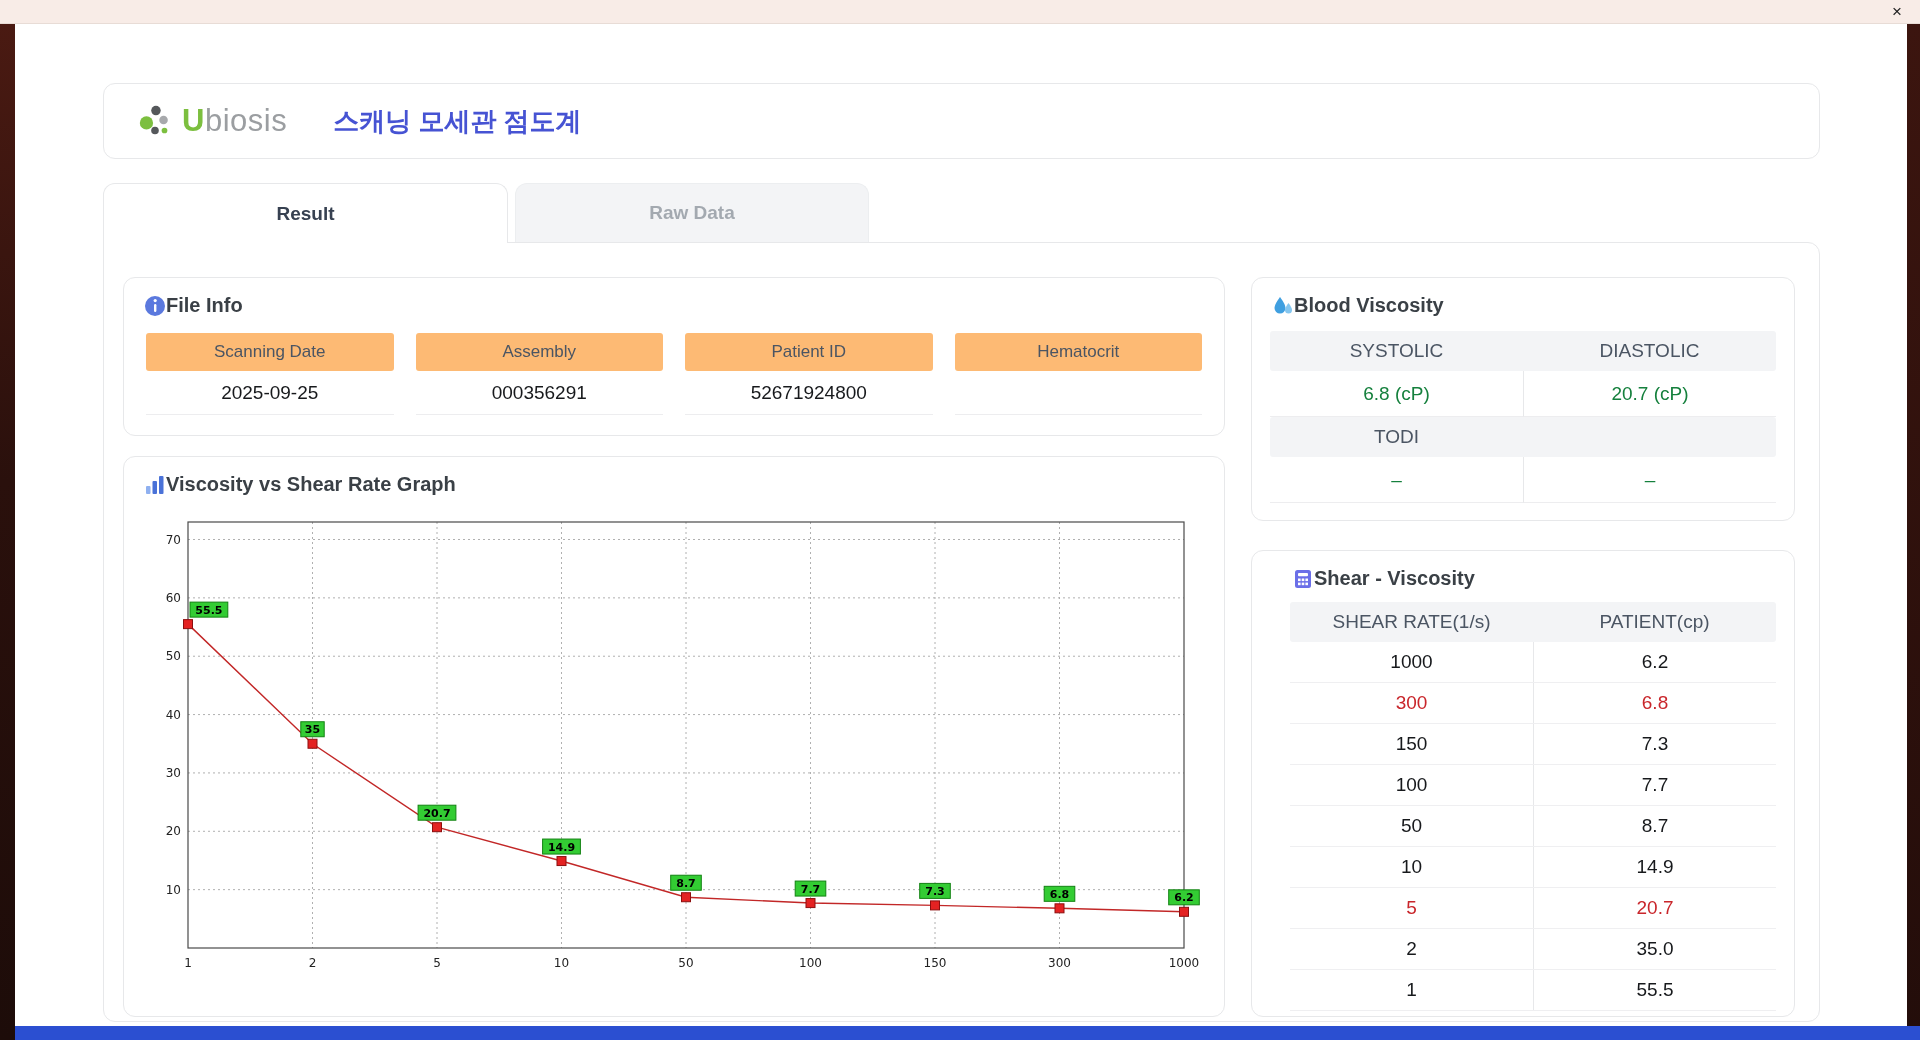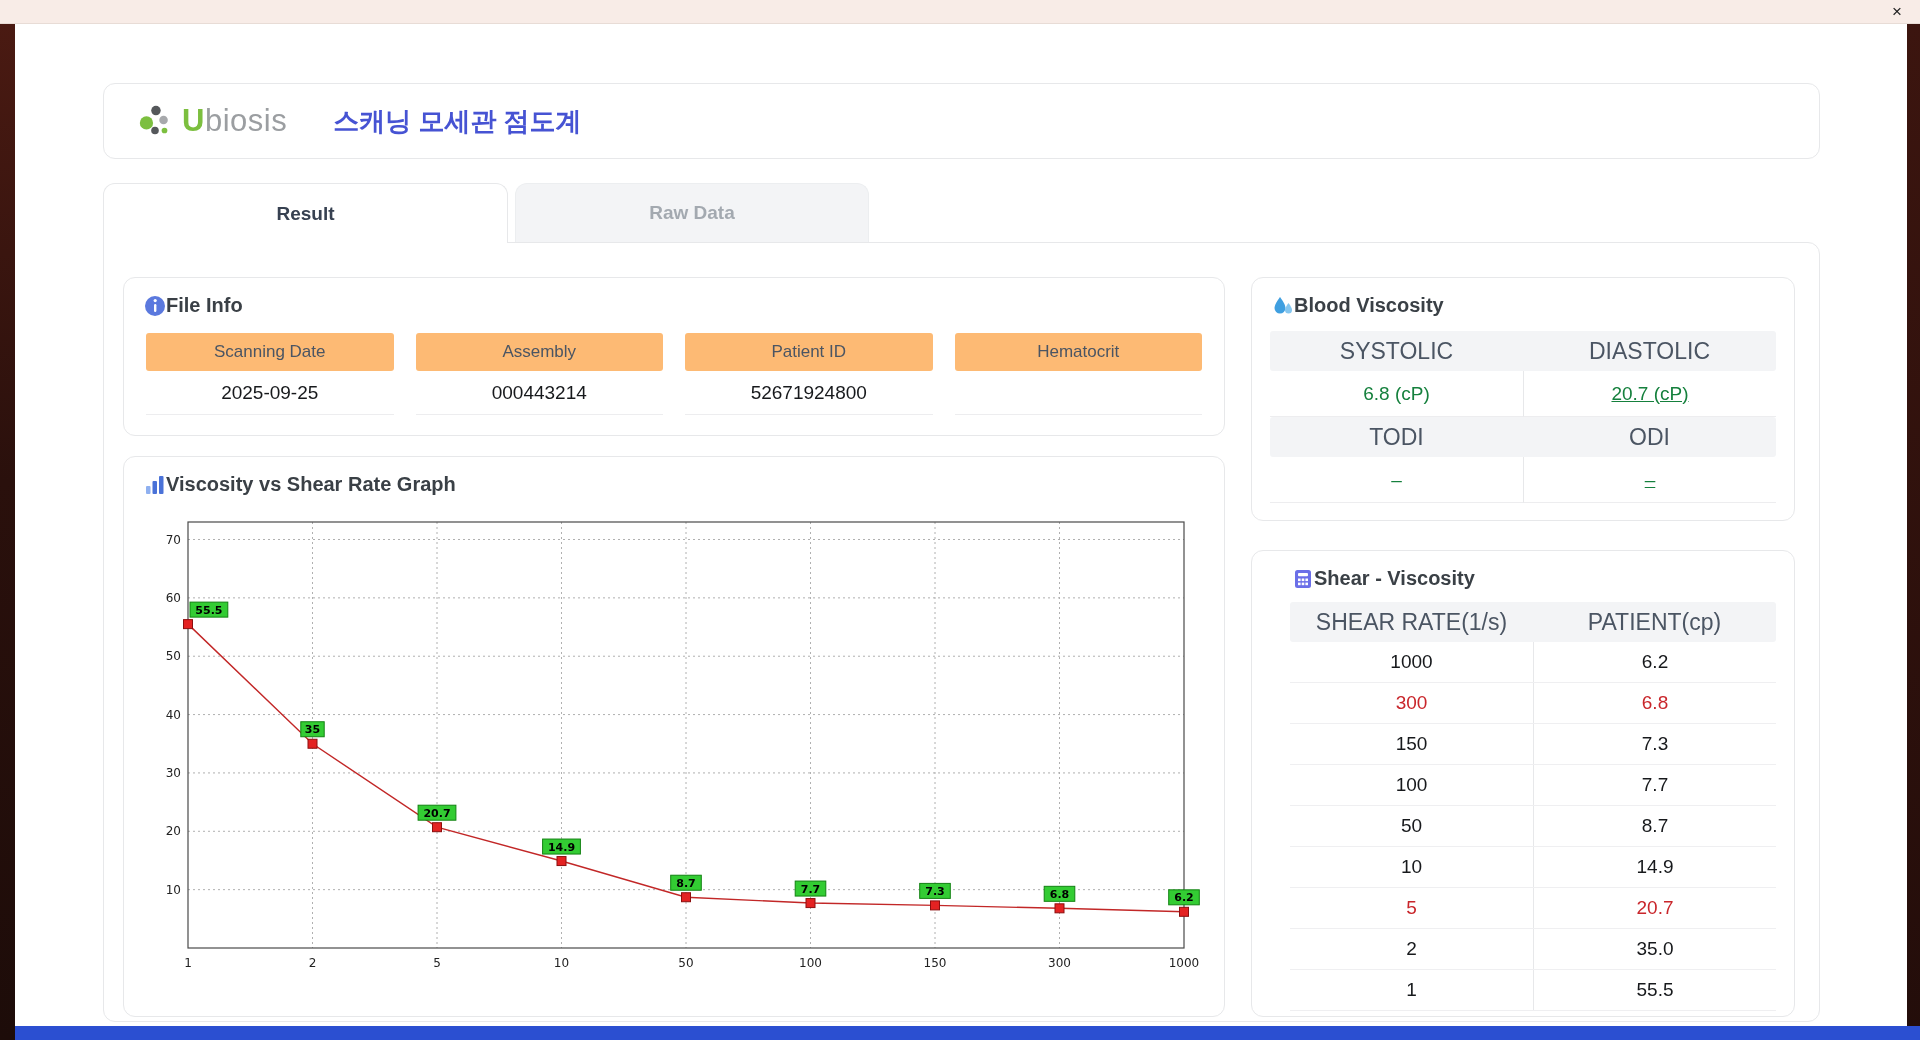--- a/index.html
+++ b/index.html
@@ -40,24 +40,24 @@
   .vcell { height:44px; display:flex; align-items:center; justify-content:center; font-size:19px; color:#17191c; border-bottom:1px solid #ededef; }
 
   
   .graph-card { left:19px; top:213px; width:1102px; height:561px; }
   .chart-wrap { margin:0 18px; }
   svg text { font-family:"DejaVu Sans", sans-serif; }
 
   
   .bv-card { left:1147px; top:34px; width:544px; height:244px; }
   .bv-head { display:grid; grid-template-columns:1fr 1fr; background:#f3f4f6; border-radius:3px; height:40px; margin:4px 18px 0; }
-  .bv-head > div { display:flex; align-items:center; justify-content:center; font-size:23px; font-weight:500; color:#4b5563; }
+  .bv-head > div { display:flex; align-items:center; justify-content:center; font-size:19px; font-weight:500; color:#4b5563; }
   .bv-vals { display:grid; grid-template-columns:1fr 1fr; margin:0 18px; }
   .bv-vals > div { height:46px; display:flex; align-items:center; justify-content:center; font-size:19px; color:#15803d; border-bottom:1px solid #ededef; }
-  .bv-vals > div + div { border-left:1px solid #e7e8ea;text-decoration:underline; }
+  .bv-vals > div + div { border-left:1px solid #e7e8ea; }
 
   .sv-card { left:1147px; top:307px; width:544px; height:467px;padding-left:20px; }
   .sv-body { margin:2px 18px 0; }
   .srow { display:grid; grid-template-columns:1fr 1fr; height:41px; border-bottom:1px solid #efeff1; }
   .srow > div { display:flex; align-items:center; justify-content:center; font-size:19px; color:#17191c; }
   .srow > div + div { border-left:1px solid #e7e8ea; }
   .srow.red > div { color:#c9262b; }
 </style>
 </head>
 <body>
@@ -97,21 +97,21 @@
       </svg>
       <span>File Info</span>
     </div>
     <div class="fi-grid">
         <div>
           <div class="hbar">Scanning Date</div>
           <div class="vcell">2025-09-25</div>
         </div>
         <div>
           <div class="hbar">Assembly</div>
-          <div class="vcell">000443214</div>
+          <div class="vcell">000356291</div>
         </div>
         <div>
           <div class="hbar">Patient ID</div>
           <div class="vcell">52671924800</div>
         </div>
         <div>
           <div class="hbar">Hematocrit</div>
           <div class="vcell"></div>
         </div>
       </div>
@@ -203,21 +203,20 @@
     <div class="bv-head">
       <div>SYSTOLIC</div>
       <div>DIASTOLIC</div>
     </div>
     <div class="bv-vals">
       <div>6.8 (cP)</div>
       <div>20.7 (cP)</div>
     </div>
     <div class="bv-head" style="margin-top:0">
       <div>TODI</div>
-      <div>ODI</div>
     </div>
     <div class="bv-vals">
       <div>–</div>
       <div>–</div>
     </div>
   </div>
 
   <div class="card sv-card">
     <div class="section-title">
       <svg class="icon-badge" viewBox="0 0 22 22">

